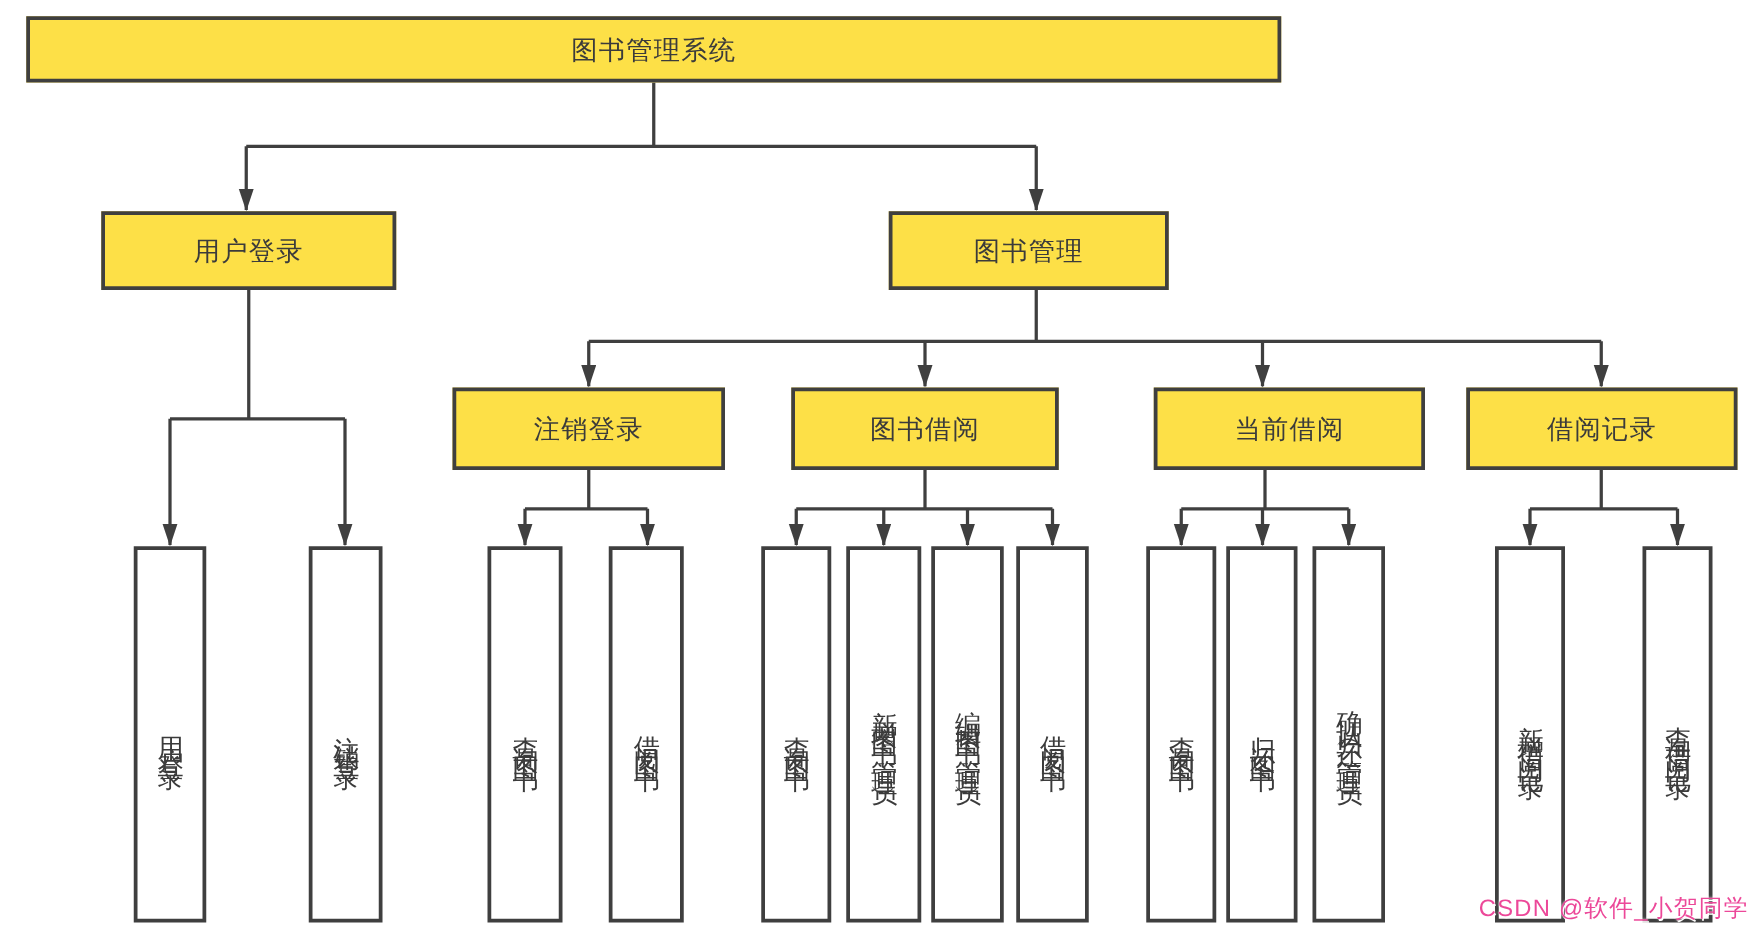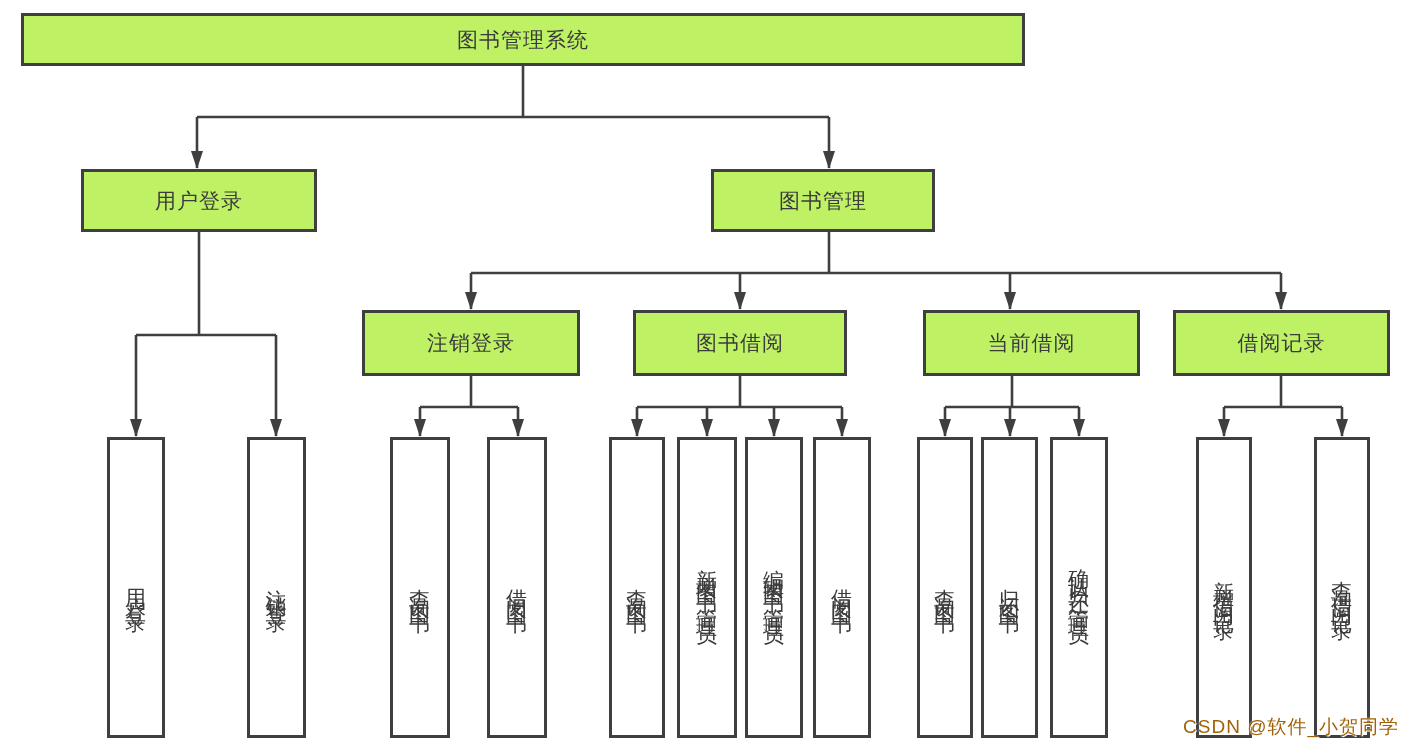--- a/index.html
+++ b/index.html
@@ -18,21 +18,21 @@
   .connectors {
     position: absolute;
     left: 0;
     top: 0;
     z-index: 1;
   }
   .node {
     position: absolute;
     box-sizing: border-box;
     border: 3px solid #3f3f3f;
-    background: #bef264;
+    background: #fde047;
     display: flex;
     align-items: center;
     justify-content: center;
     color: #3b3b3b;
     font-size: 21px;
     letter-spacing: 1px;
     z-index: 2;
   }
   .leaf {
     position: absolute;
@@ -51,21 +51,21 @@
     letter-spacing: 8px;
     line-height: 1;
     white-space: nowrap;
   }
   .watermark {
     position: absolute;
     right: 6px;
     top: 714px;
     z-index: 3;
     font-size: 19px;
-    color: #a16207;
+    color: #ec4899;
     letter-spacing: 1px;
     text-shadow: 0 0 2px #ffffff, 1px 1px 0 #ffffff;
     pointer-events: none;
   }
 </style>
 </head>
 <body>
 
 <div class="stage">
 

